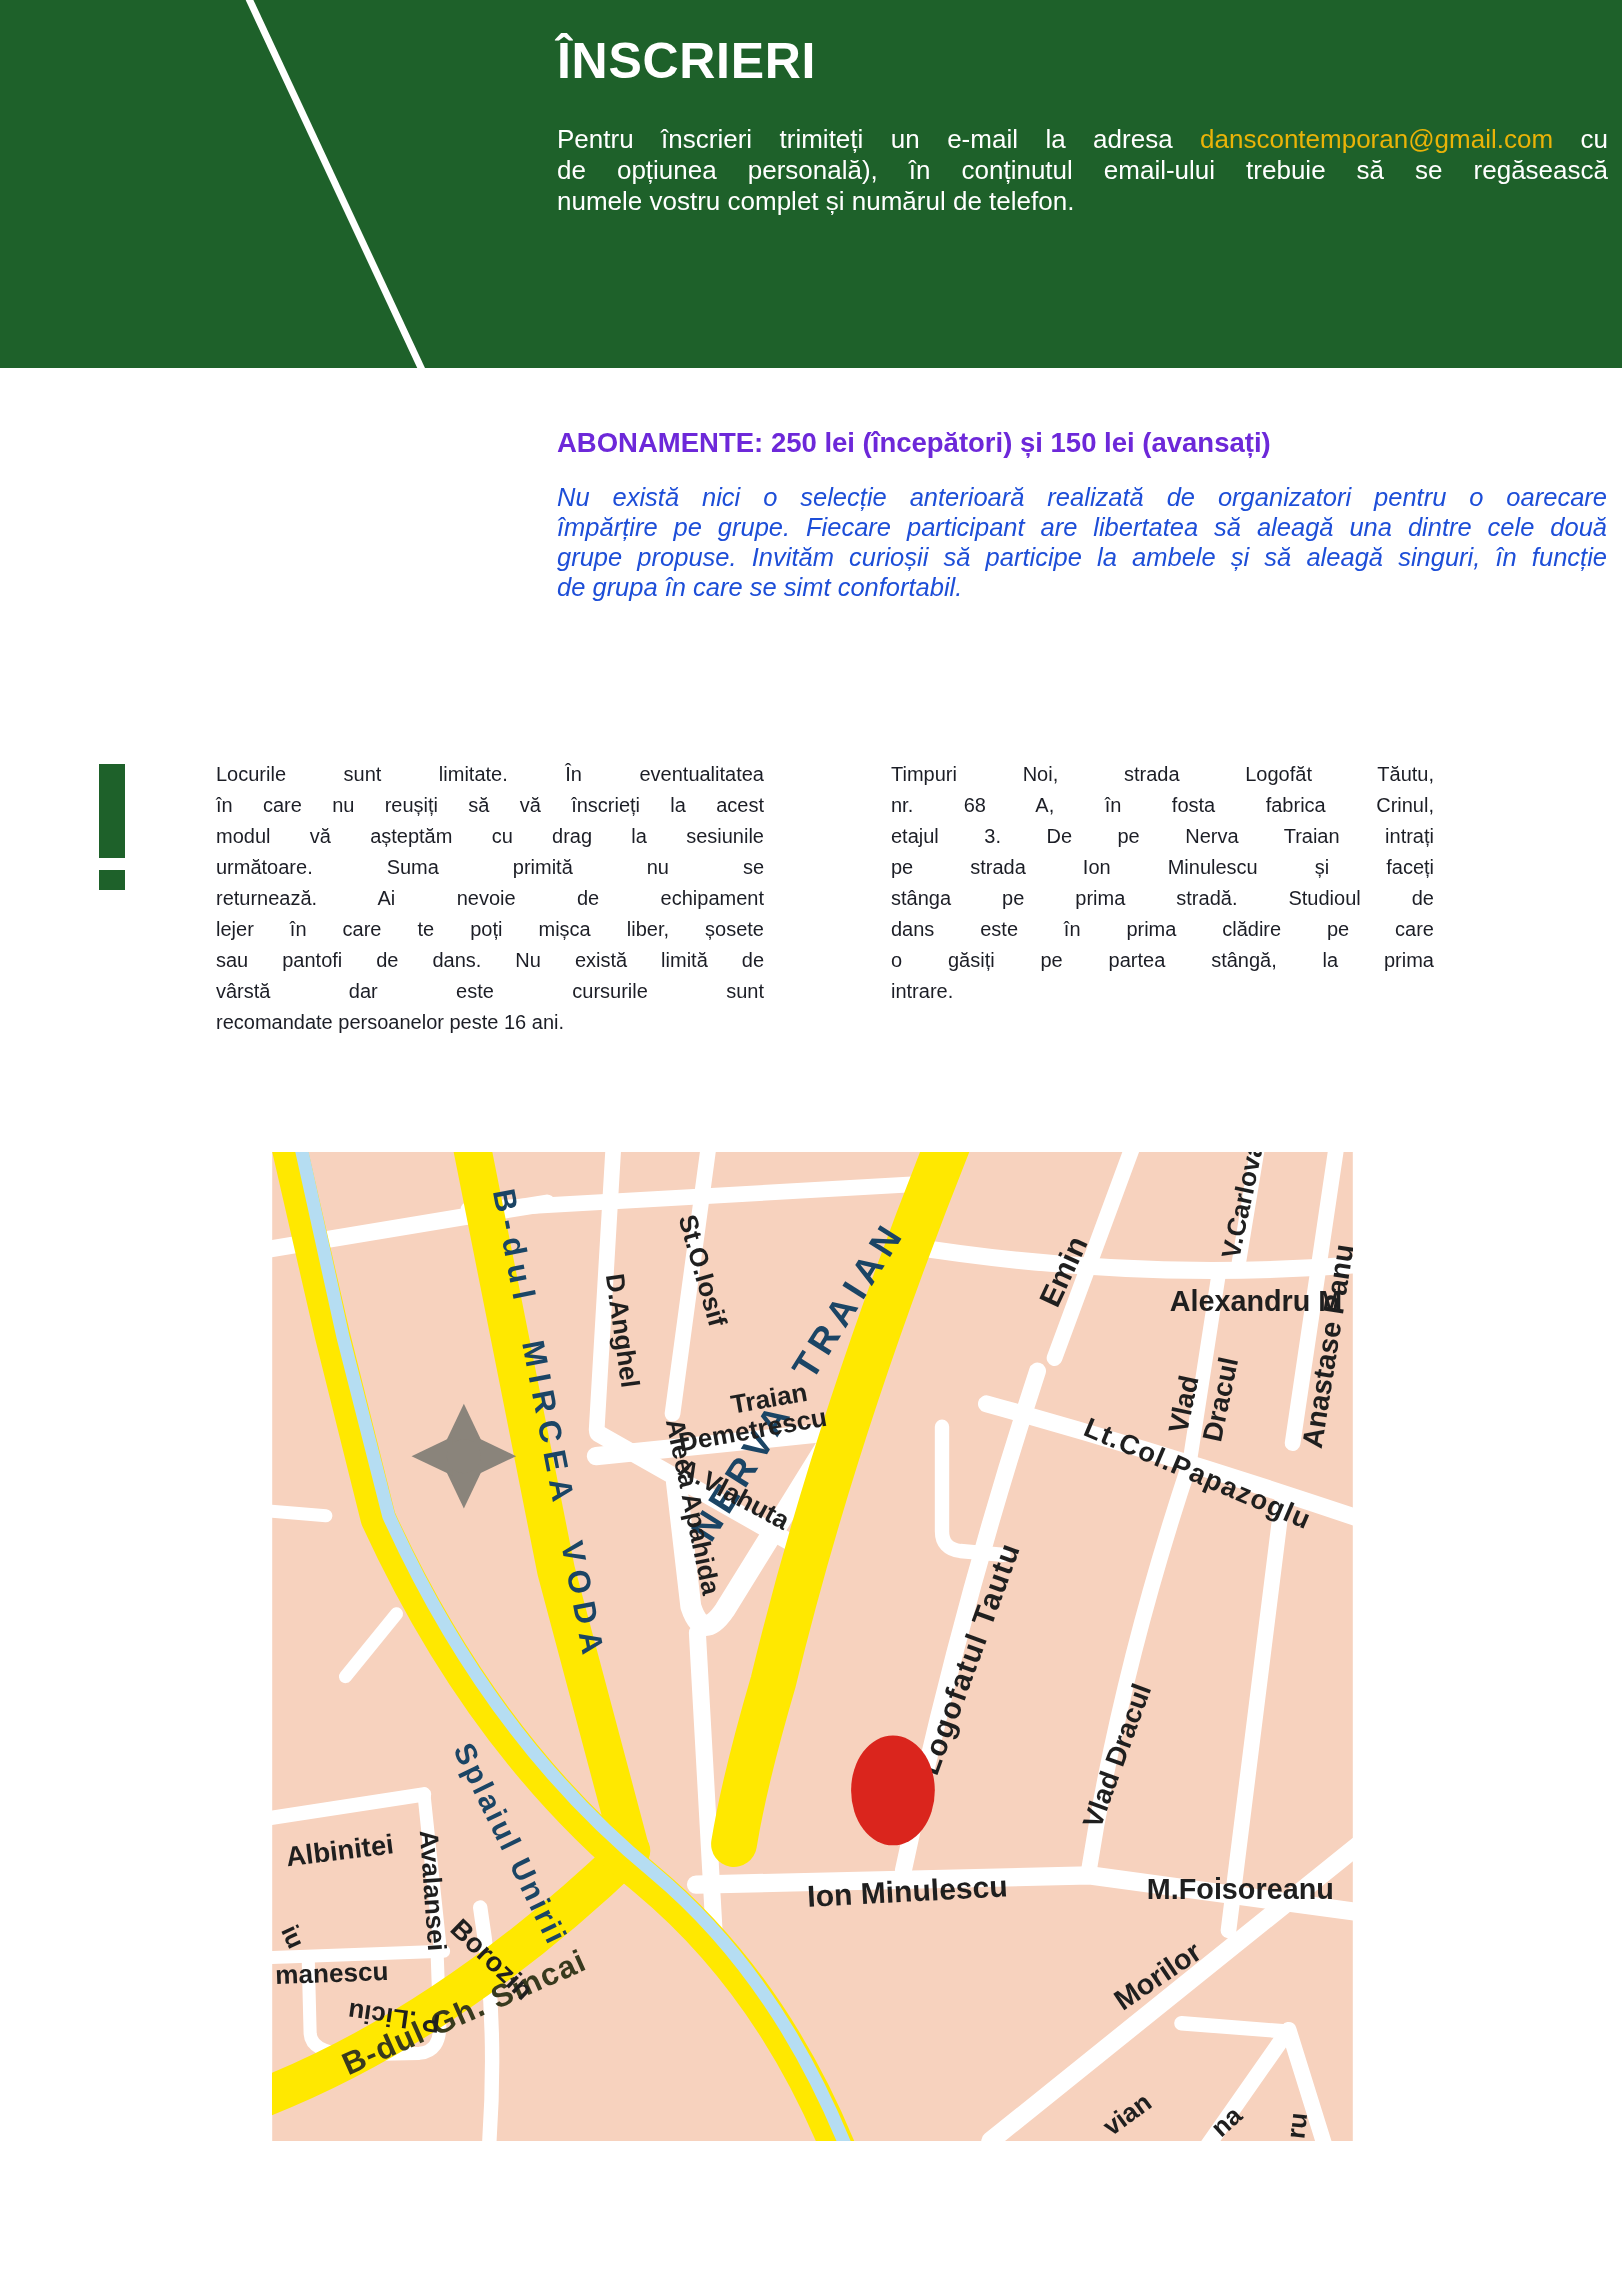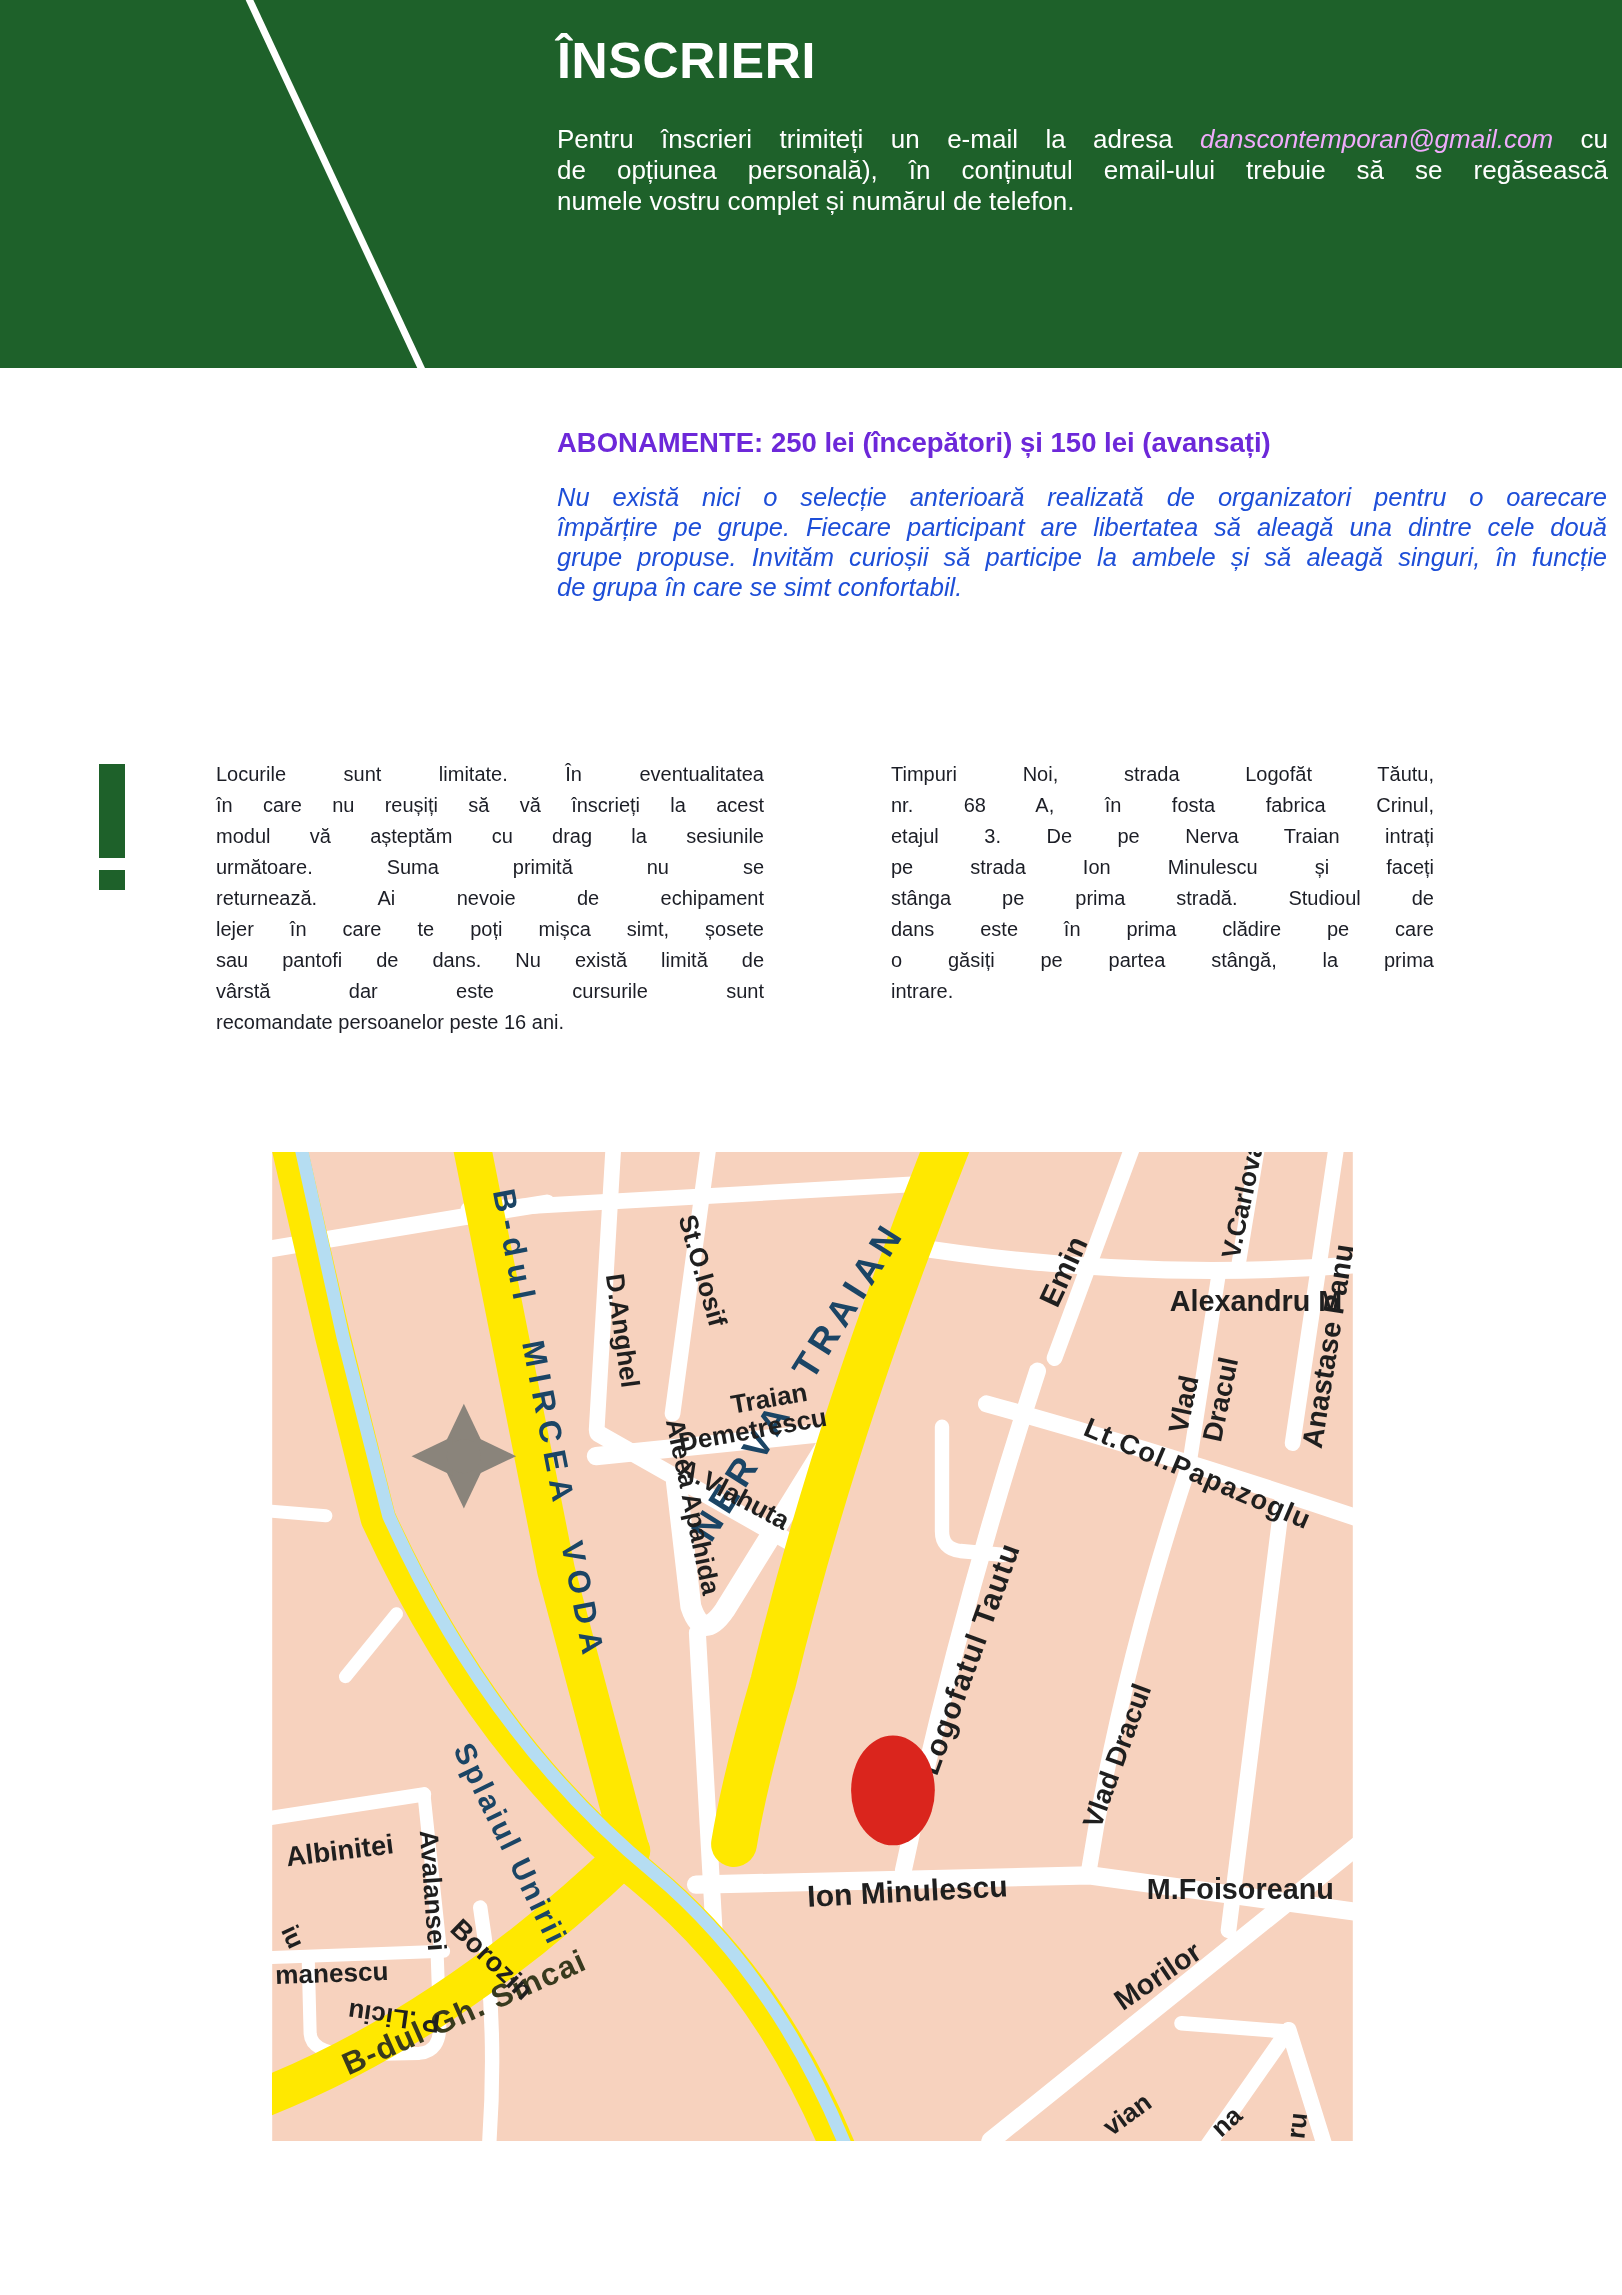--- a/index.html
+++ b/index.html
@@ -8,21 +8,21 @@
 
   
   .header{position:absolute;left:0;top:0;width:1622px;height:368px;background:#1e612a;overflow:hidden;}
   .diag{position:absolute;left:241px;top:-9.8px;width:7.2px;height:432px;background:#ffffff;
         transform:rotate(-25deg);transform-origin:top left;}
   .title{position:absolute;left:557px;top:36px;font-size:50px;font-weight:bold;color:#ffffff;
          letter-spacing:0.7px;line-height:1;}
   .hpara{position:absolute;left:557px;top:124px;width:1051px;color:#ffffff;font-size:26px;line-height:31px;}
   .jline{text-align:justify;text-align-last:justify;}
   .jline-last{text-align:left;}
-  .email{color:#f0abfc;font-style:italic;}
+  .email{color:#eab308;}
   .subj{font-weight:bold;text-decoration:underline;text-decoration-thickness:2px;text-underline-offset:4.6px;}
 
   
   .abohead{position:absolute;left:557px;top:427px;font-size:27.5px;font-weight:bold;color:#6d28d9;}
   .note{position:absolute;left:557px;top:482px;width:1050px;font-size:25.5px;line-height:30px;
         font-style:italic;color:#1d4ed8;}
 
   
   .bangbar{position:absolute;left:99px;top:764px;width:26px;height:94px;background:#1e612a;}
   .bangdot{position:absolute;left:99px;top:870px;width:26px;height:20px;background:#1e612a;}
@@ -66,21 +66,21 @@
 
   <div class="bangbar"></div>
   <div class="bangdot"></div>
 
   <div class="col col-left">
     <div class="jline">Locurile sunt limitate. În eventualitatea</div>
     <div class="jline">în care nu reușiți să vă înscrieți la acest</div>
     <div class="jline">modul vă așteptăm cu drag la sesiunile</div>
     <div class="jline">următoare. Suma primită nu se</div>
     <div class="jline">returnează. Ai nevoie de echipament</div>
-    <div class="jline">lejer în care te poți mișca simt, șosete</div>
+    <div class="jline">lejer în care te poți mișca liber, șosete</div>
     <div class="jline">sau pantofi de dans. Nu există limită de</div>
     <div class="jline">vârstă dar este cursurile sunt</div>
     <div class="jline-last">recomandate persoanelor peste 16 ani.</div>
   </div>
   <div class="col col-right">
     <div class="jline">Timpuri Noi, strada Logofăt Tăutu,</div>
     <div class="jline">nr. 68 A, în fosta fabrica Crinul,</div>
     <div class="jline">etajul 3. De pe Nerva Traian intrați</div>
     <div class="jline">pe strada Ion Minulescu și faceți</div>
     <div class="jline">stânga pe prima stradă. Studioul de</div>

